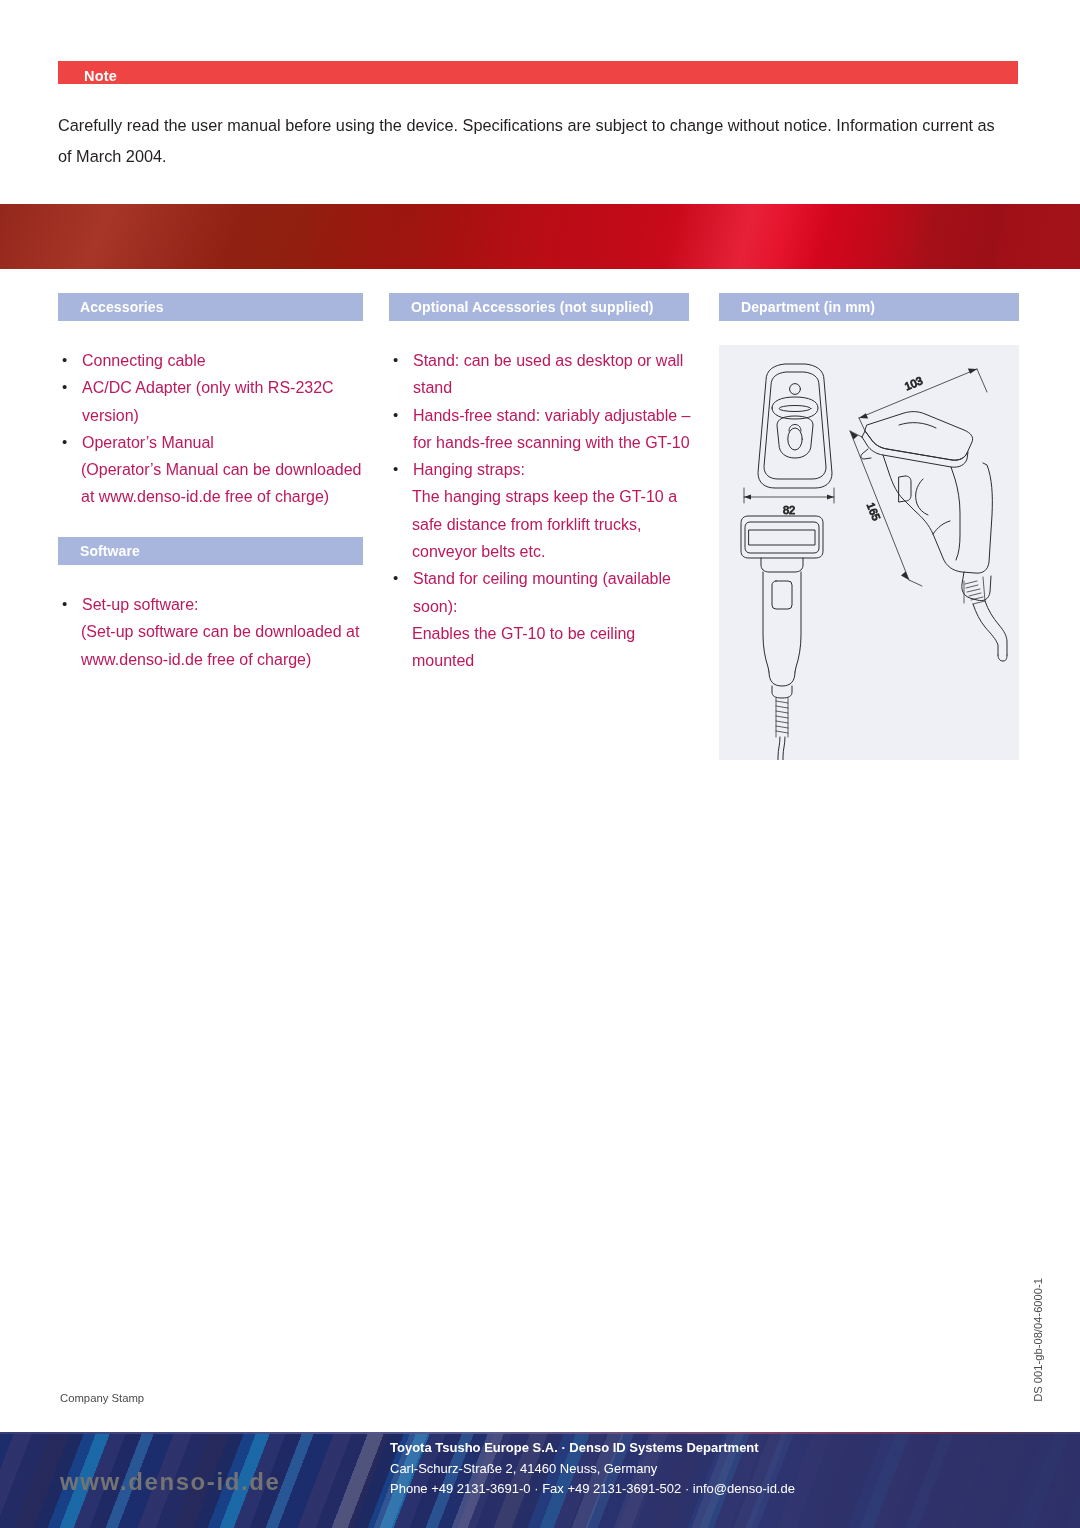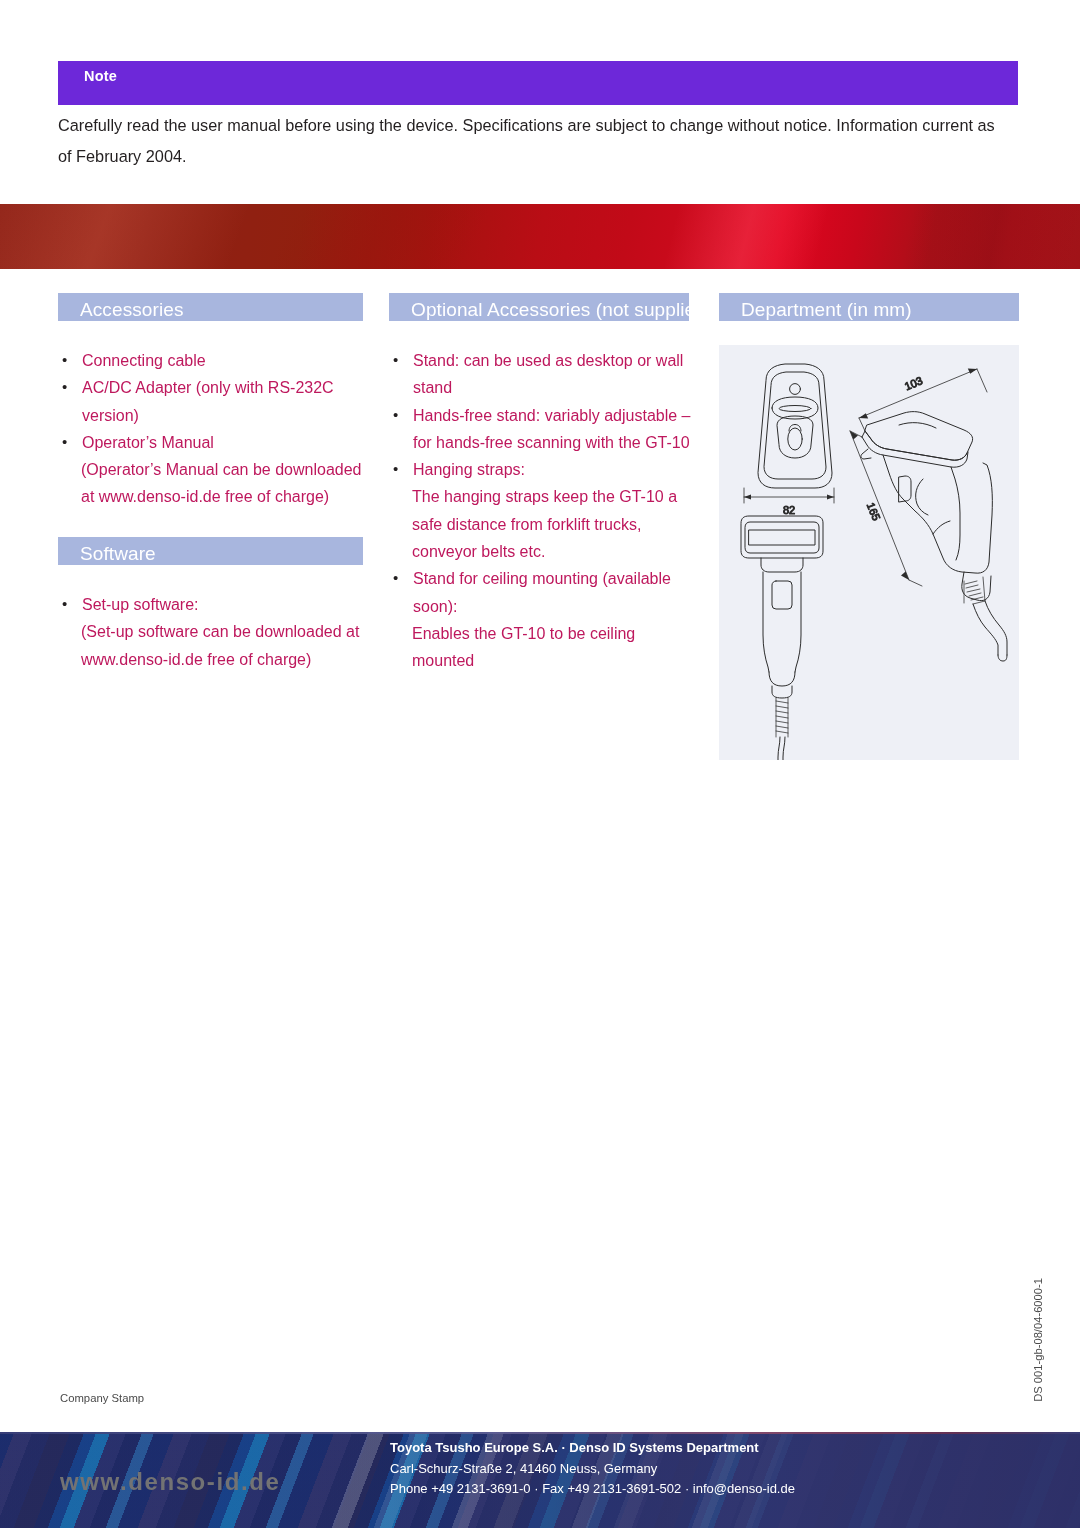--- a/index.html
+++ b/index.html
@@ -17,22 +17,22 @@
     height: 1528px;
     background: #ffffff;
   }
 
   
   .note-bar {
     position: absolute;
     left: 58px;
     top: 61px;
     width: 960px;
-    height: 44px;
-    background: #6d28d9;
+    height: 23px;
+    background: #ef4444;
   }
   .note-bar-label {
     position: absolute;
     left: 26px;
     top: 7px;
     font-size: 14.5px;
     font-weight: bold;
     color: #ffffff;
     letter-spacing: 0.2px;
   }
@@ -108,22 +108,22 @@
   
   .sec-bar {
     position: absolute;
     height: 28px;
     background: #a8b6de;
   }
   .sec-bar span {
     position: absolute;
     left: 22px;
     top: 6px;
-    font-size: 19px;
-    font-weight: normal;
+    font-size: 14px;
+    font-weight: bold;
     color: #ffffff;
     white-space: nowrap;
     letter-spacing: 0.1px;
   }
   #bar-accessories { left: 58px;  top: 293px; width: 305px; }
   #bar-optional    { left: 389px; top: 293px; width: 300px; }
   #bar-dimensions  { left: 719px; top: 293px; width: 300px; }
   #bar-software    { left: 58px;  top: 537px; width: 305px; }
 
   
@@ -267,21 +267,21 @@
   .footer-addr .l1 { font-weight: bold; }
 </style>
 </head>
 <body>
 
 <div class="page">
 
   <div class="note-bar">
     <span class="note-bar-label">Note</span>
   </div>
-  <div class="note-body">Carefully read the user manual before using the device. Specifications are subject to change without notice. Information current as of February 2004.</div>
+  <div class="note-body">Carefully read the user manual before using the device. Specifications are subject to change without notice. Information current as of March 2004.</div>
 
   <div class="red-banner">
     <div class="gloss-a"></div>
     <div class="gloss-b"></div>
     <div class="gloss-c"></div>
     <div class="gloss-d"></div>
   </div>
 
   <div class="sec-bar" id="bar-accessories">
     <span>Accessories</span>

